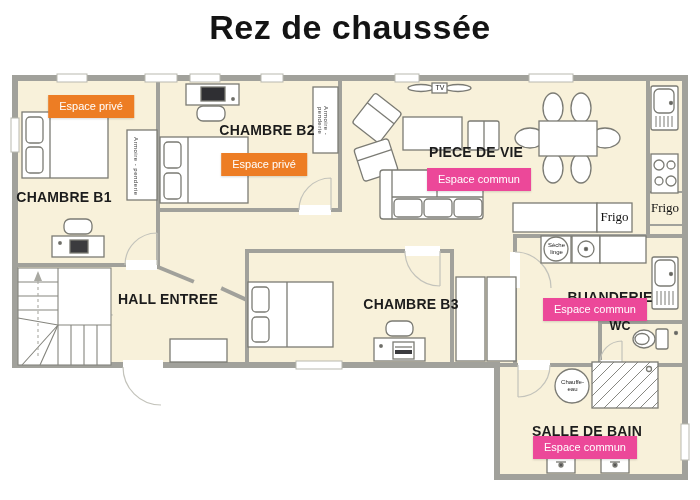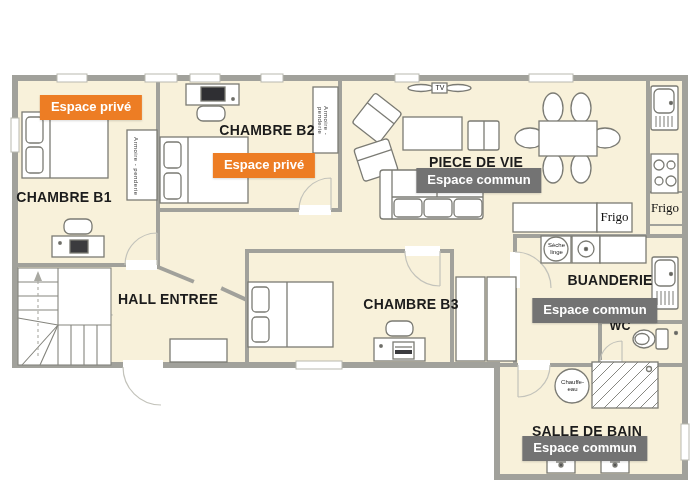--- a/index.html
+++ b/index.html
@@ -3,36 +3,37 @@
 <meta charset="utf-8">
 <style>
   html,body{margin:0;padding:0;background:#fff;}
   .stage{position:relative;width:700px;height:500px;background:#fff;overflow:hidden;
          font-family:"Liberation Sans",sans-serif;}
   .title{position:absolute;left:0;top:8px;width:700px;text-align:center;
          font-size:34px;font-weight:700;color:#141414;letter-spacing:.5px;}
   svg{position:absolute;left:0;top:0;}
   .lbl{position:absolute;transform:translateX(-50%);font-weight:700;color:#1c1c1c;
        font-size:14px;white-space:nowrap;letter-spacing:.2px;}
-  .badge{position:absolute;transform:translateX(-50%);color:#fff;font-weight:700;
-         font-size:13px;line-height:1.15;padding:5px 11px;border-radius:0;
+  .badge{position:absolute;transform:translateX(-50%);color:#fff;font-weight:400;
+         font-size:11px;line-height:1.15;padding:5px 11px;border-radius:0;
          white-space:nowrap;box-shadow:0 1px 2px rgba(0,0,0,.15);}
   .badge.private{background:#ED7D24;}
-  .badge.common{background:#737373;}
+  .badge.common{background:#ec4899;}
   .vtext{position:absolute;writing-mode:vertical-rl;font-size:6px;color:#333;
          text-align:center;letter-spacing:.5px;}
   .tiny{position:absolute;font-size:6px;line-height:1.1;color:#222;text-align:center;}
   .serif{position:absolute;font-family:"Liberation Serif",serif;font-size:13px;
          color:#111;text-align:center;}
 </style>
 </head>
 <body>
 
 <div class="stage">
 
+  <div class="title">Rez de chaussée</div>
 
   <svg width="700" height="500" viewBox="0 0 700 500">
 
     <g>
       <path d="M15,78 H685 V477 H497 V365 H15 Z" fill="#F8F1DA" stroke="none"></path>
     </g>
 
     <g stroke="#A1A19B" fill="none" stroke-linecap="square">
       <path d="M15,78 H685 V477 H497 V365 H15 Z" stroke-width="6"></path>
       <g stroke-width="4">
@@ -264,24 +265,24 @@
 
       <g>
         <rect x="456" y="277" width="29" height="84"></rect>
         <rect x="487" y="277" width="29" height="84"></rect>
       </g>
     </g>
   </svg>
 
   <div class="lbl" style="left:64px;top:189px;">CHAMBRE B1</div>
   <div class="lbl" style="left:267px;top:122px;">CHAMBRE B2</div>
-  <div class="lbl" style="left:476px;top:154px;">PIECE DE VIE</div>
+  <div class="lbl" style="left:476px;top:144px;">PIECE DE VIE</div>
   <div class="lbl" style="left:168px;top:291px;">HALL ENTREE</div>
   <div class="lbl" style="left:411px;top:296px;">CHAMBRE B3</div>
-  <div class="lbl" style="left:610px;top:272px;">BUANDERIE</div>
+  <div class="lbl" style="left:610px;top:289px;">BUANDERIE</div>
   <div class="lbl" style="left:620px;top:319px;font-size:12.5px;">WC</div>
   <div class="lbl" style="left:587px;top:423px;">SALLE DE BAIN</div>
 
   <div class="badge private" style="left:91px;top:95px;">Espace privé</div>
   <div class="badge private" style="left:264px;top:153px;">Espace privé</div>
   <div class="badge common" style="left:479px;top:168px;">Espace commun</div>
   <div class="badge common" style="left:595px;top:298px;">Espace commun</div>
   <div class="badge common" style="left:585px;top:436px;">Espace commun</div>
 
   <div class="tiny" style="left:430px;top:84px;width:20px;font-size:7px;">TV</div>

